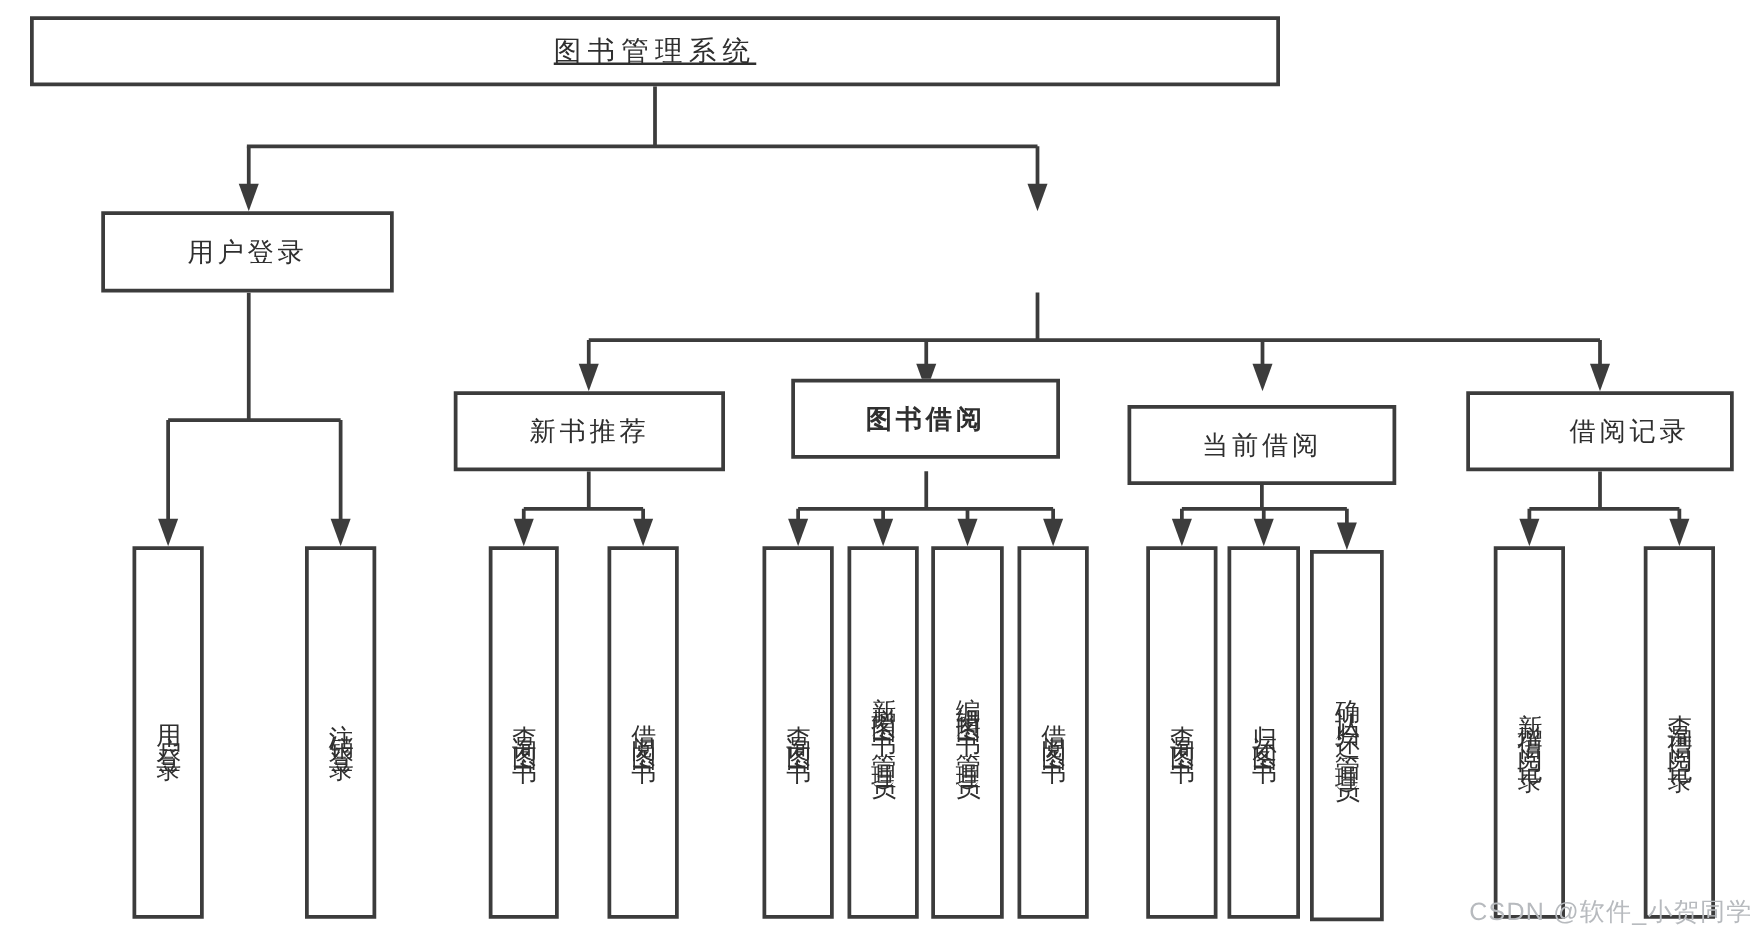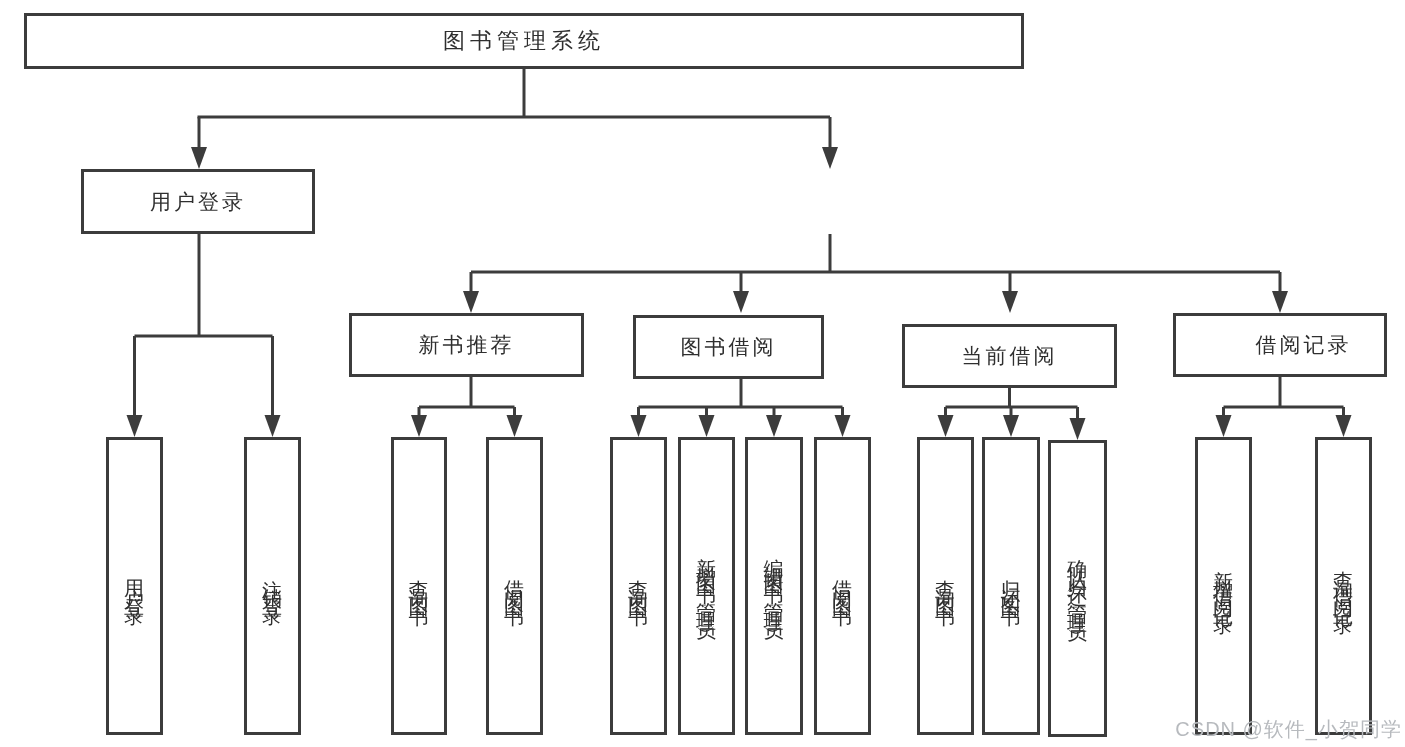--- a/index.html
+++ b/index.html
@@ -35,21 +35,21 @@
     border: 3px solid var(--line);
     background: #fff;
     display: flex;
     align-items: center;
     justify-content: center;
     font-size: 21px;
     letter-spacing: 3px;
     color: var(--text);
     white-space: nowrap;
   }
-  .hnode.root { font-size: 22px; letter-spacing: 5px; }
+  .hnode.root { font-size: 22px; letter-spacing: 5px; text-decoration: underline; }
 
   .vnode {
     position: absolute;
     border: 3px solid var(--line);
     background: #fff;
     display: flex;
     align-items: center;
     justify-content: center;
     padding-bottom: 8px;
   }
@@ -138,22 +138,22 @@
     <line x1="1223.5" y1="407" x2="1223.5" y2="418"></line>
     <polygon points="1215.5,415 1231.5,415 1223.5,437"></polygon>
     <line x1="1343.5" y1="407" x2="1343.5" y2="418"></line>
     <polygon points="1335.5,415 1351.5,415 1343.5,437"></polygon>
   </svg>
 
   <div class="hnode root" style="left:24px; top:13px; width:1000px; height:56px;">图书管理系统</div>
 
   <div class="hnode" style="left:81px; top:169px; width:234px; height:65px;">用户登录</div>
 
-  <div class="hnode" style="left:349px; top:313px; width:235px; height:64px;">新书推荐</div>
-  <div class="hnode" style="left:633px; top:315px; width:191px; height:64px;">图书借阅</div>
+  <div class="hnode" style="left:363px; top:313px; width:217px; height:64px;">新书推荐</div>
+  <div class="hnode" style="left:633px; top:303px; width:215px; height:64px;font-weight:bold;">图书借阅</div>
   <div class="hnode" style="left:902px; top:324px; width:215px; height:64px;">当前借阅</div>
   <div class="hnode" style="left:1173px; top:313px; width:214px; height:64px;padding-left:47px;">借阅记录</div>
 
   <div class="vnode" style="left:106px; top:437px; width:57px; height:298px;">
     <span class="vtext">用户登录</span>
   </div>
   <div class="vnode" style="left:244px; top:437px; width:57px; height:298px;">
     <span class="vtext">注销登录</span>
   </div>
 

